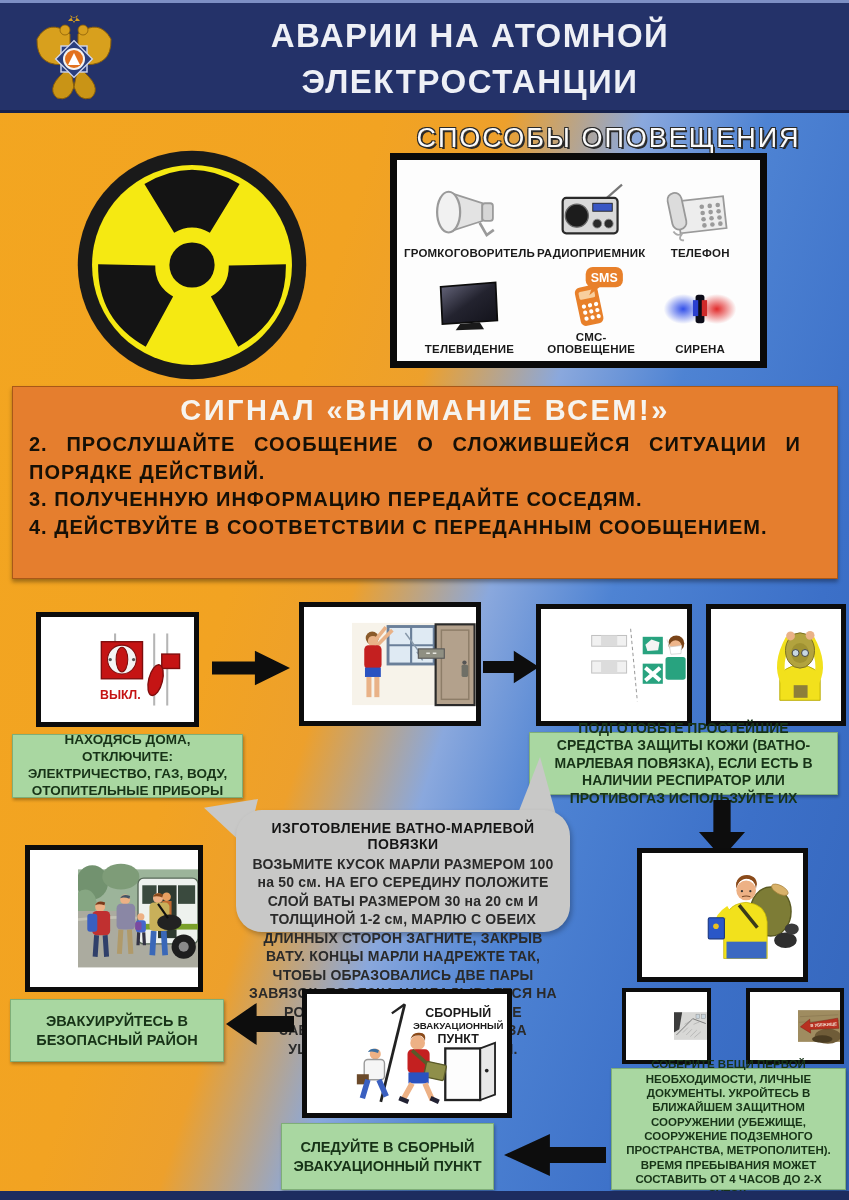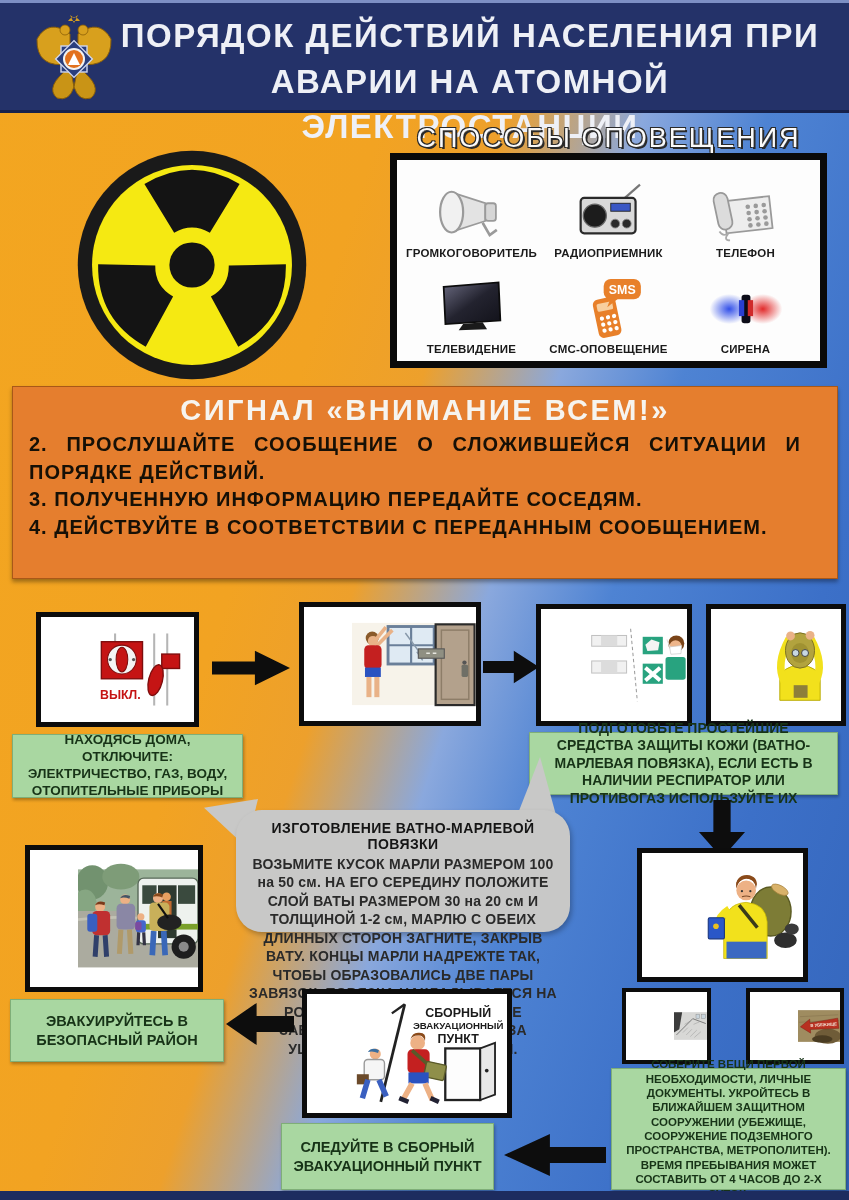--- a/index.html
+++ b/index.html
@@ -13,21 +13,21 @@
   .banner{left:0;top:0;width:849px;height:113px;background:#243269;
     border-top:3px solid #7d8fc4;border-bottom:3px solid #17224c;}
   .banner-title{left:100px;top:10px;width:740px;text-align:center;color:#eef0f6;
     font-weight:bold;font-size:33px;line-height:1.38;letter-spacing:1.5px;}
   
   .radiation{left:68px;top:146px;width:248px;height:238px;}
   
   .notif-title{left:390px;top:123px;width:437px;text-align:center;color:#fafafa;
     font-weight:normal;font-size:27px;letter-spacing:2px;
     text-shadow:2px 2px 0 #2a2a2a,-1px -1px 0 #2a2a2a,1px -1px 0 #2a2a2a,-1px 1px 0 #2a2a2a;}
-  .notif-box{left:390px;top:153px;width:437px;height:215px;background:#fdfdfd;
+  .notif-box{left:390px;top:153px;width:377px;height:215px;background:#fdfdfd;
     border:7px solid #0a0a0a;display:grid;grid-template-columns:1fr 1fr 1fr;
     grid-template-rows:1fr 1fr;padding:4px 6px;}
   .notif-cell{display:flex;flex-direction:column;align-items:center;justify-content:flex-end;padding:2px 1px;}
   .notif-cell svg{display:block;}
   .notif-label{font-size:11.5px;font-weight:bold;color:#1a1a1a;letter-spacing:.2px;margin-top:3px;text-align:center;}
   
   .signal-box{left:12px;top:386px;width:826px;height:193px;background:#e57e2e;
     border:1px solid #a85818;box-shadow:0 3px 4px rgba(0,0,0,.35);}
   .signal-title{margin:7px 0 4px 0;text-align:center;color:#f6f4ef;font-weight:bold;
     font-size:29px;letter-spacing:2.5px;}
@@ -71,21 +71,20 @@
       <path d="M54,58 Q80,78 67,89 Q55,93 50,78 Z" fill="#c99416" stroke="#8a5e08" stroke-width="1"></path>
       <circle cx="41" cy="21" r="5" fill="#d8a01d" stroke="#8a5e08" stroke-width=".8"></circle>
       <circle cx="59" cy="21" r="5" fill="#d8a01d" stroke="#8a5e08" stroke-width=".8"></circle>
       <rect x="37" y="37" width="26" height="26" fill="#2a3e7d" stroke="#cfd6ee" stroke-width="1.4"></rect>
       <rect x="37" y="37" width="26" height="26" fill="#2a3e7d" stroke="#cfd6ee" stroke-width="1.4" transform="rotate(45 50 50)"></rect>
       <circle cx="50" cy="50" r="11" fill="#f2f2f2"></circle>
       <circle cx="50" cy="50" r="9" fill="#e2711d"></circle>
       <path d="M50,44 L56,56 L44,56 Z" fill="#ffffff"></path>
     </svg>
     <div class="abs banner-title">
-      <div>ПОРЯДОК ДЕЙСТВИЙ НАСЕЛЕНИЯ ПРИ</div>
       <div>АВАРИИ НА АТОМНОЙ ЭЛЕКТРОСТАНЦИИ</div>
     </div>
   </div>
 
   <svg class="abs radiation" viewBox="0 0 100 100">
     <circle cx="50" cy="50" r="48" fill="#1a1a1a"></circle>
     <circle cx="50" cy="50" r="42" fill="#f5e912"></circle>
     <g fill="#141414">
       <path d="M30,16 Q50,4 70,16 L57.5,36.5 Q50,32 42.5,36.5 Z"></path>
       <path d="M30,16 Q50,4 70,16 L57.5,36.5 Q50,32 42.5,36.5 Z" transform="rotate(120 50 50)"></path>

